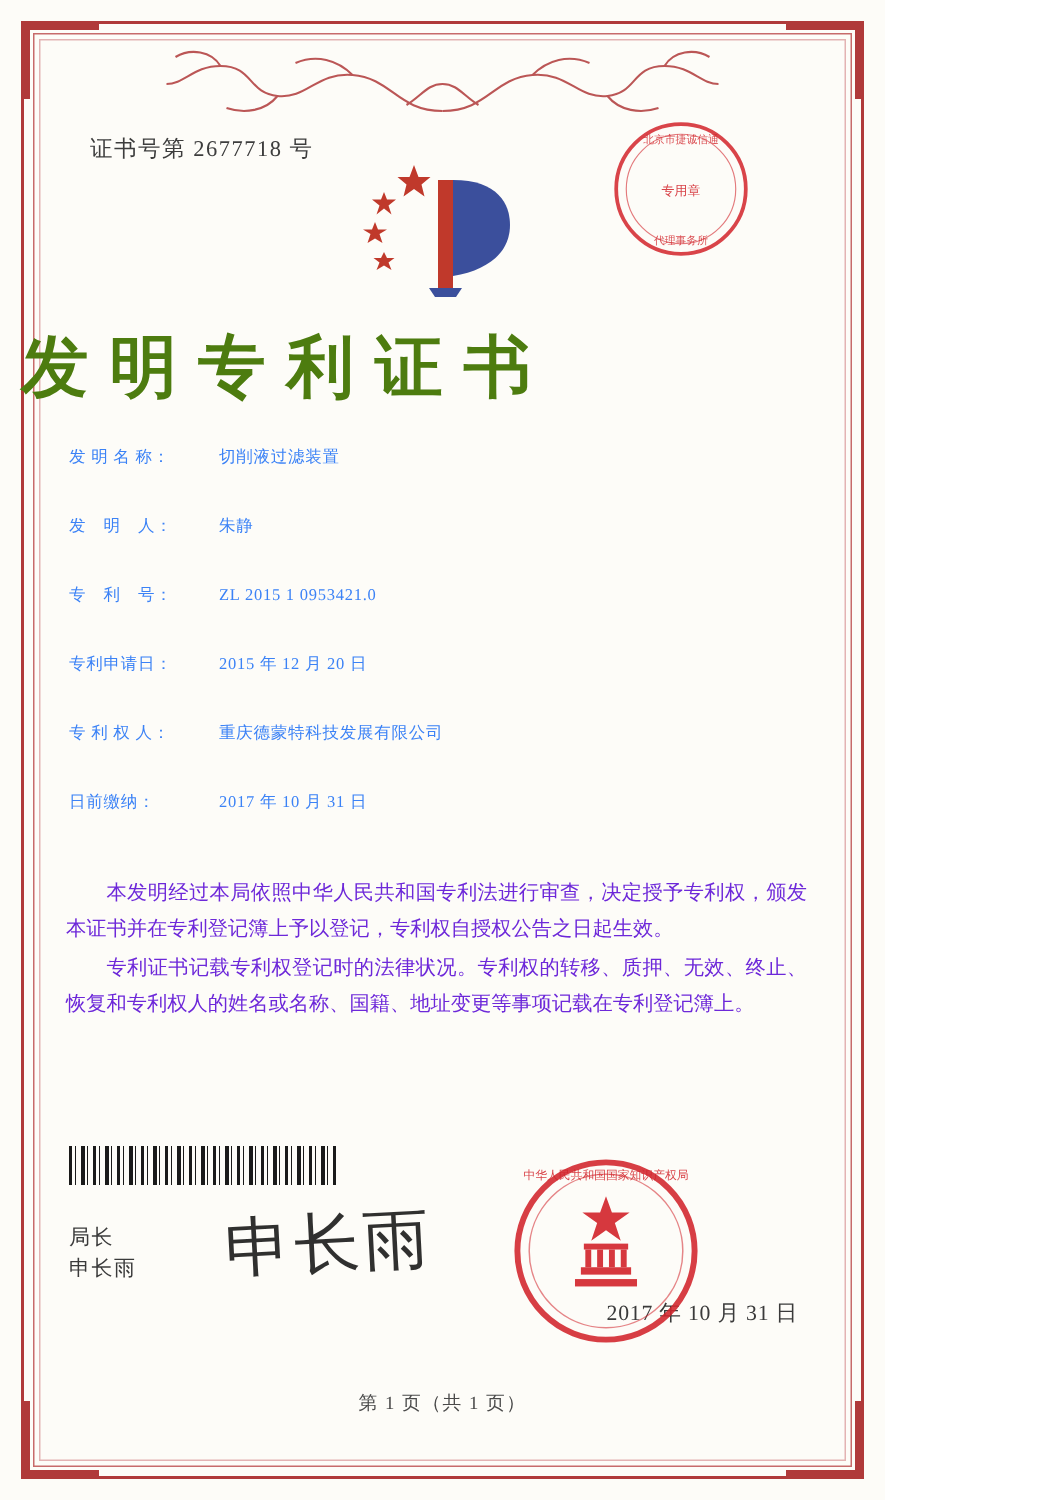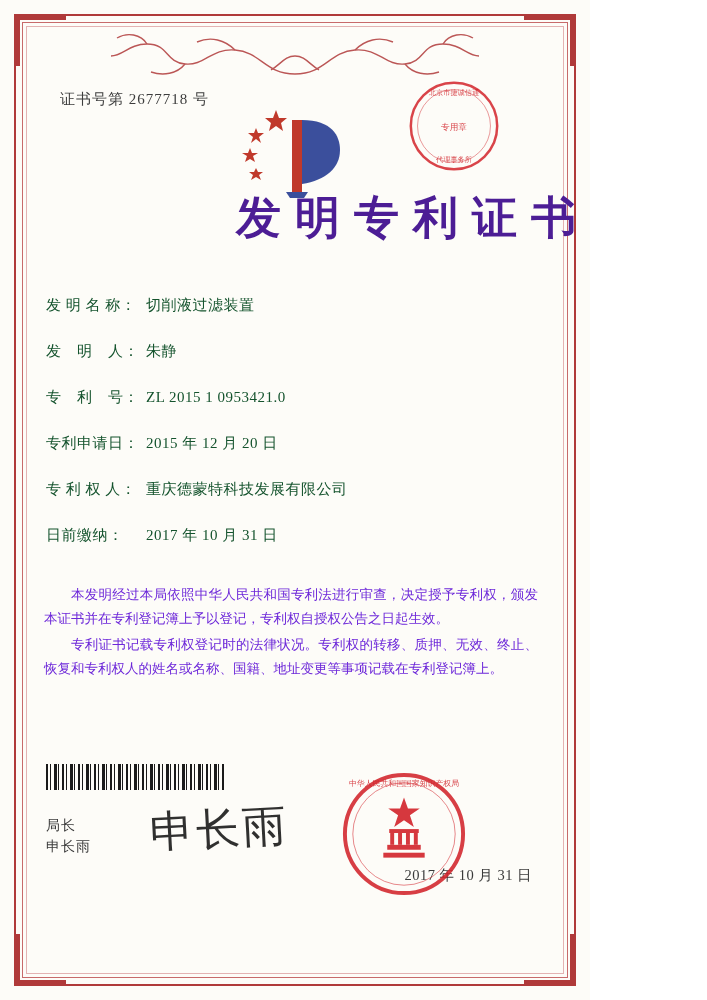--- a/index.html
+++ b/index.html
@@ -87,41 +87,41 @@
     left: 50%;
     transform: translateX(-50%);
     top: 106px;
     width: 110px;
     height: 96px;
   }
   .title {
     position: absolute;
     left: 0;
     right: 0;
-    top: 188px;
-    text-align: right;
+    top: 215px;
+    text-align: left;
     font-size: 45px;
     letter-spacing: 14px;
     font-weight: bold;
-    color: #4c1d95;
+    color: #4d7c0f;
     text-indent: 14px;
     font-family: "DejaVu Serif", "Liberation Serif", serif;
   }
 
   .fields {
     position: absolute;
     left: 46px;
     right: 60px;
     top: 295px;
   }
   .field {
-    font-size: 15px;
+    font-size: 11px;
     line-height: 20px;
     margin-bottom: 26px;
-    color: #14532d;
+    color: #3b82f6;
     white-space: nowrap;
   }
   .field .lbl {
     display: inline-block;
     min-width: 100px;
     letter-spacing: 0.5px;
   }
   .field .val {
     letter-spacing: 0.5px;
   }
@@ -314,14 +314,15 @@
       <rect x="59" y="64" width="4" height="12"></rect>
       <rect x="67" y="64" width="4" height="12"></rect>
       <rect x="75" y="64" width="4" height="12"></rect>
       <rect x="50" y="60" width="30" height="4"></rect>
     </g>
     <g fill="#d2232a" opacity=".85" font-size="8" font-family="DejaVu Serif, serif">
       <text x="65" y="16" text-anchor="middle">中华人民共和国国家知识产权局</text>
     </g>
   </svg>
 
+  <div class="pagefoot">第 1 页（共 1 页）</div>
 
 </div>
 
 </body></html>

